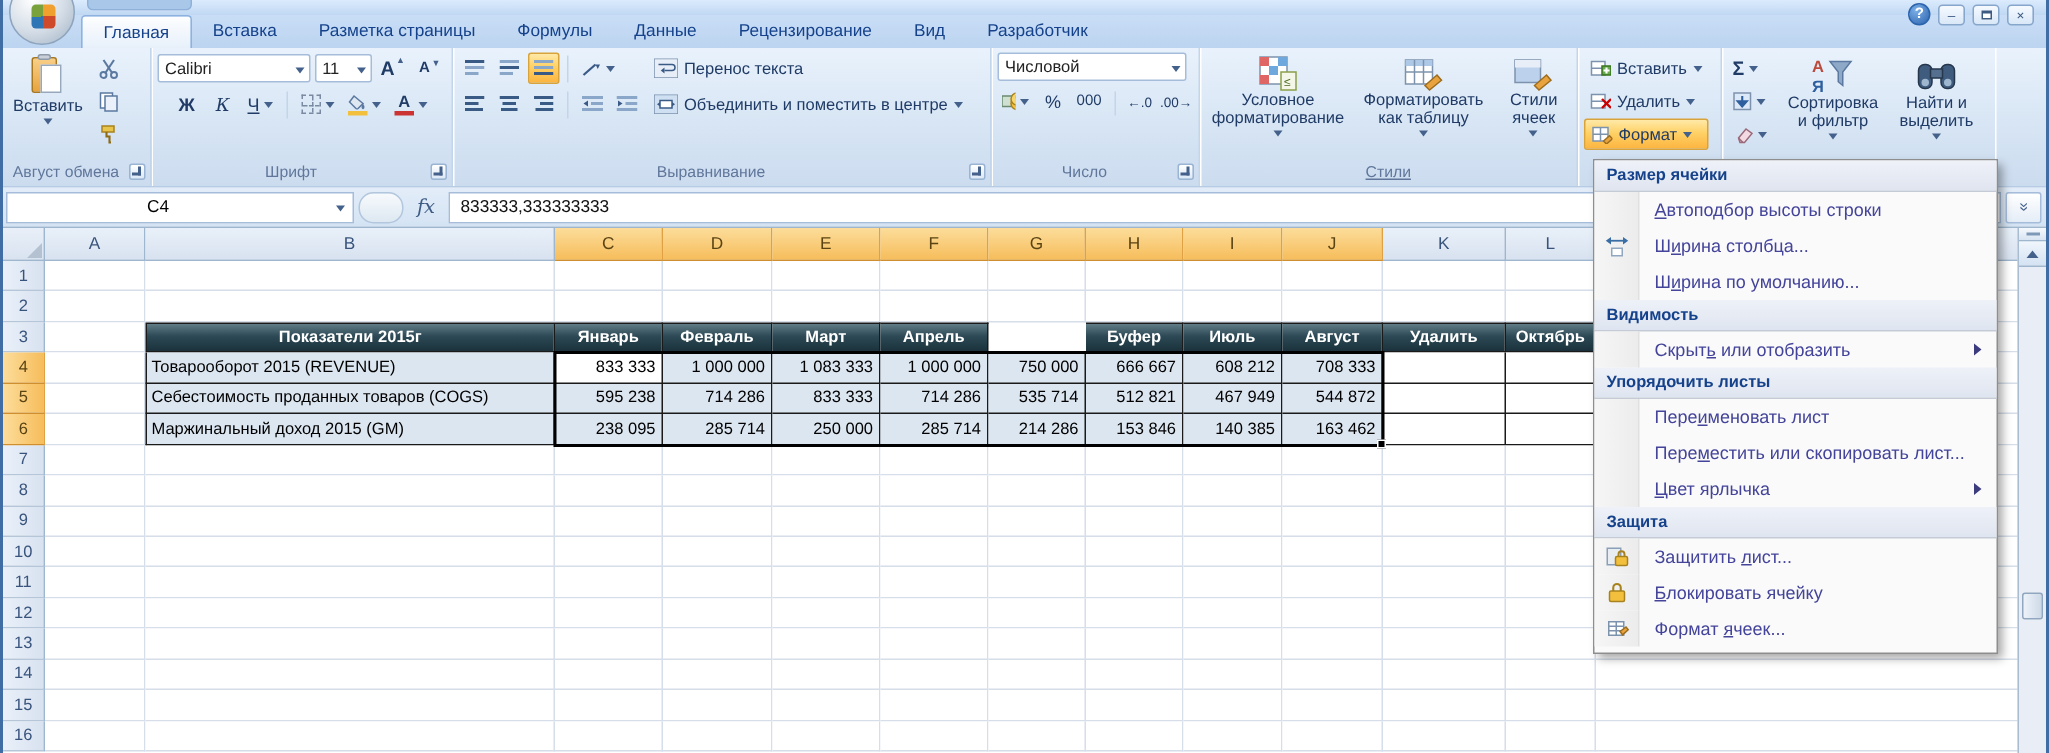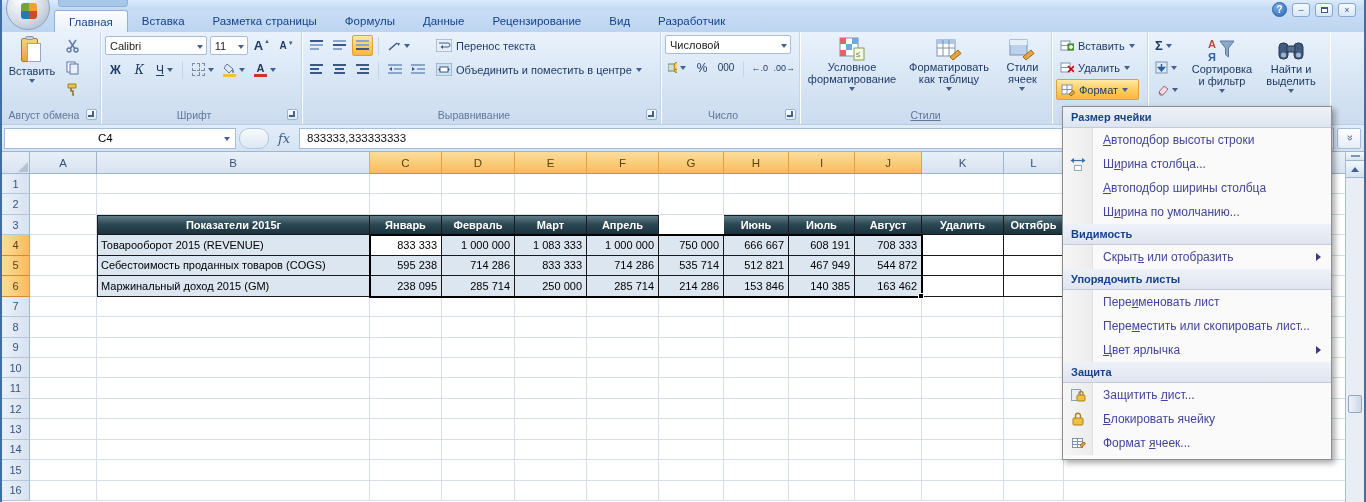--- a/index.html
+++ b/index.html
@@ -63,21 +63,21 @@
   
   .paste-icon { width:22px; height:27px; position:relative; margin-bottom:1px; }
   .clip-base { position:absolute; left:0; top:1px; width:17px; height:24px; border:1px solid #a87820;
     border-radius:2px; background:linear-gradient(#f8cf88,#e8a33e); }
   .clip-top { position:absolute; left:4px; top:-1px; width:9px; height:4px; background:#c9cfd8; border:1px solid #8d99a8; border-radius:2px; }
   .clip-page { position:absolute; left:6px; top:6px; width:14px; height:19px; background:#fff; border:1px solid #98a8bc; }
   .mini-col { display:flex; flex-direction:column; gap:1px; margin-left:4px; }
 
   
   .font-grid { display:flex; flex-direction:column; gap:3px; width:100%; }
-  .font-row { display:flex; align-items:center; gap:3px; }
+  .font-row { display:flex; align-items:center; gap:3px;justify-content:center; }
   .grow-a::after { content:"▲"; font-size:6px; color:#44618c; vertical-align:top; margin-left:1px; }
   .shrink-a::after { content:"▼"; font-size:6px; color:#44618c; vertical-align:top; margin-left:1px; }
   .u-line { text-decoration:underline; }
   .border-ico { width:13px; height:13px; border:1px dashed #7a8aa0; position:relative; }
   .border-ico::before { content:""; position:absolute; left:50%; top:0; bottom:0; border-left:1px dashed #7a8aa0; }
   .border-ico::after { content:""; position:absolute; top:50%; left:0; right:0; border-top:1px dashed #7a8aa0; }
   .colstack { display:flex; flex-direction:column; align-items:center; line-height:10px; }
   .colorbar { width:13px; height:3px; margin-top:1px; }
 
   
@@ -625,38 +625,38 @@
       </div>
       <div class="sheet-row">
         <div class="rowhead">3</div>
         <div class="cell" style="width: 67px;"></div>
         <div class="cell tbl tbl-h tbl-left" style="width: 273px;">Показатели 2015г</div>
         <div class="cell tbl tbl-h" style="width: 72px;">Январь</div>
         <div class="cell tbl tbl-h" style="width: 73px;">Февраль</div>
         <div class="cell tbl tbl-h" style="width: 72px;">Март</div>
         <div class="cell tbl tbl-h" style="width: 72px;">Апрель</div>
         <div class="cell tbl tbl-h" style="width: 65px; margin-top: 42px;">Май</div>
-        <div class="cell tbl tbl-h" style="width: 65px;">Июнь</div>
+        <div class="cell tbl tbl-h" style="width: 65px;">Буфер</div>
         <div class="cell tbl tbl-h" style="width: 66px;">Июль</div>
         <div class="cell tbl tbl-h" style="width: 67px;">Август</div>
         <div class="cell tbl tbl-h" style="width: 82px;">Удалить</div>
         <div class="cell tbl tbl-h" style="width: 60px;">Октябрь</div>
         <div class="cell" style="width: 283px;"></div>
       </div>
       <div class="sheet-row">
         <div class="rowhead sel">4</div>
         <div class="cell" style="width: 67px;"></div>
         <div class="cell tbl tbl-label tbl-left" style="width: 273px;">Товарооборот 2015 (REVENUE)</div>
         <div class="cell tbl tbl-num active-cell" style="width: 72px;">833 333</div>
         <div class="cell tbl tbl-num" style="width: 73px;">1 000 000</div>
         <div class="cell tbl tbl-num" style="width: 72px;">1 083 333</div>
         <div class="cell tbl tbl-num" style="width: 72px;">1 000 000</div>
         <div class="cell tbl tbl-num" style="width: 65px;">750 000</div>
         <div class="cell tbl tbl-num" style="width: 65px;">666 667</div>
-        <div class="cell tbl tbl-num" style="width: 66px;">608 191</div>
+        <div class="cell tbl tbl-num" style="width: 66px;">608 212</div>
         <div class="cell tbl tbl-num" style="width: 67px;">708 333</div>
         <div class="cell tbl tbl-empty" style="width: 82px;"></div>
         <div class="cell tbl tbl-empty" style="width: 60px;"></div>
         <div class="cell" style="width: 283px;"></div>
       </div>
       <div class="sheet-row">
         <div class="rowhead sel">5</div>
         <div class="cell" style="width: 67px;"></div>
         <div class="cell tbl tbl-label tbl-left" style="width: 273px;">Себестоимость проданных товаров (COGS)</div>
         <div class="cell tbl tbl-num" style="width: 72px;">595 238</div>
@@ -864,24 +864,20 @@
           <line x1="3" y1="4.5" x2="13" y2="4.5" stroke="#3a6ea5" stroke-width="1.2"></line>
           <path d="M0.5 4.5 L4 2 V7 Z" fill="#3a6ea5"></path>
           <path d="M15.5 4.5 L12 2 V7 Z" fill="#3a6ea5"></path>
           <rect x="4.5" y="9.5" width="7" height="5" fill="#fff" stroke="#90a7bf"></rect>
         </svg>
       </div>
       <div class="menu-label"><span>Ш</span><span class="ukey">и</span><span>рина столбца...</span></div>
     </div>
     <div class="menu-item">
       <div class="menu-gutter"></div>
-      <div class="menu-label"><span></span><span class="ukey">А</span><span>втоподбор ширины столбца</span></div>
-    </div>
-    <div class="menu-item">
-      <div class="menu-gutter"></div>
       <div class="menu-label"><span>Ш</span><span class="ukey">и</span><span>рина по умолчанию...</span></div>
     </div>
     <div class="menu-header">Видимость</div>
     <div class="menu-item">
       <div class="menu-gutter"></div>
       <div class="menu-label"><span>Скрыт</span><span class="ukey">ь</span><span> или отобразить</span></div>
       <div class="menu-arrow"></div>
     </div>
     <div class="menu-header">Упорядочить листы</div>
     <div class="menu-item">

